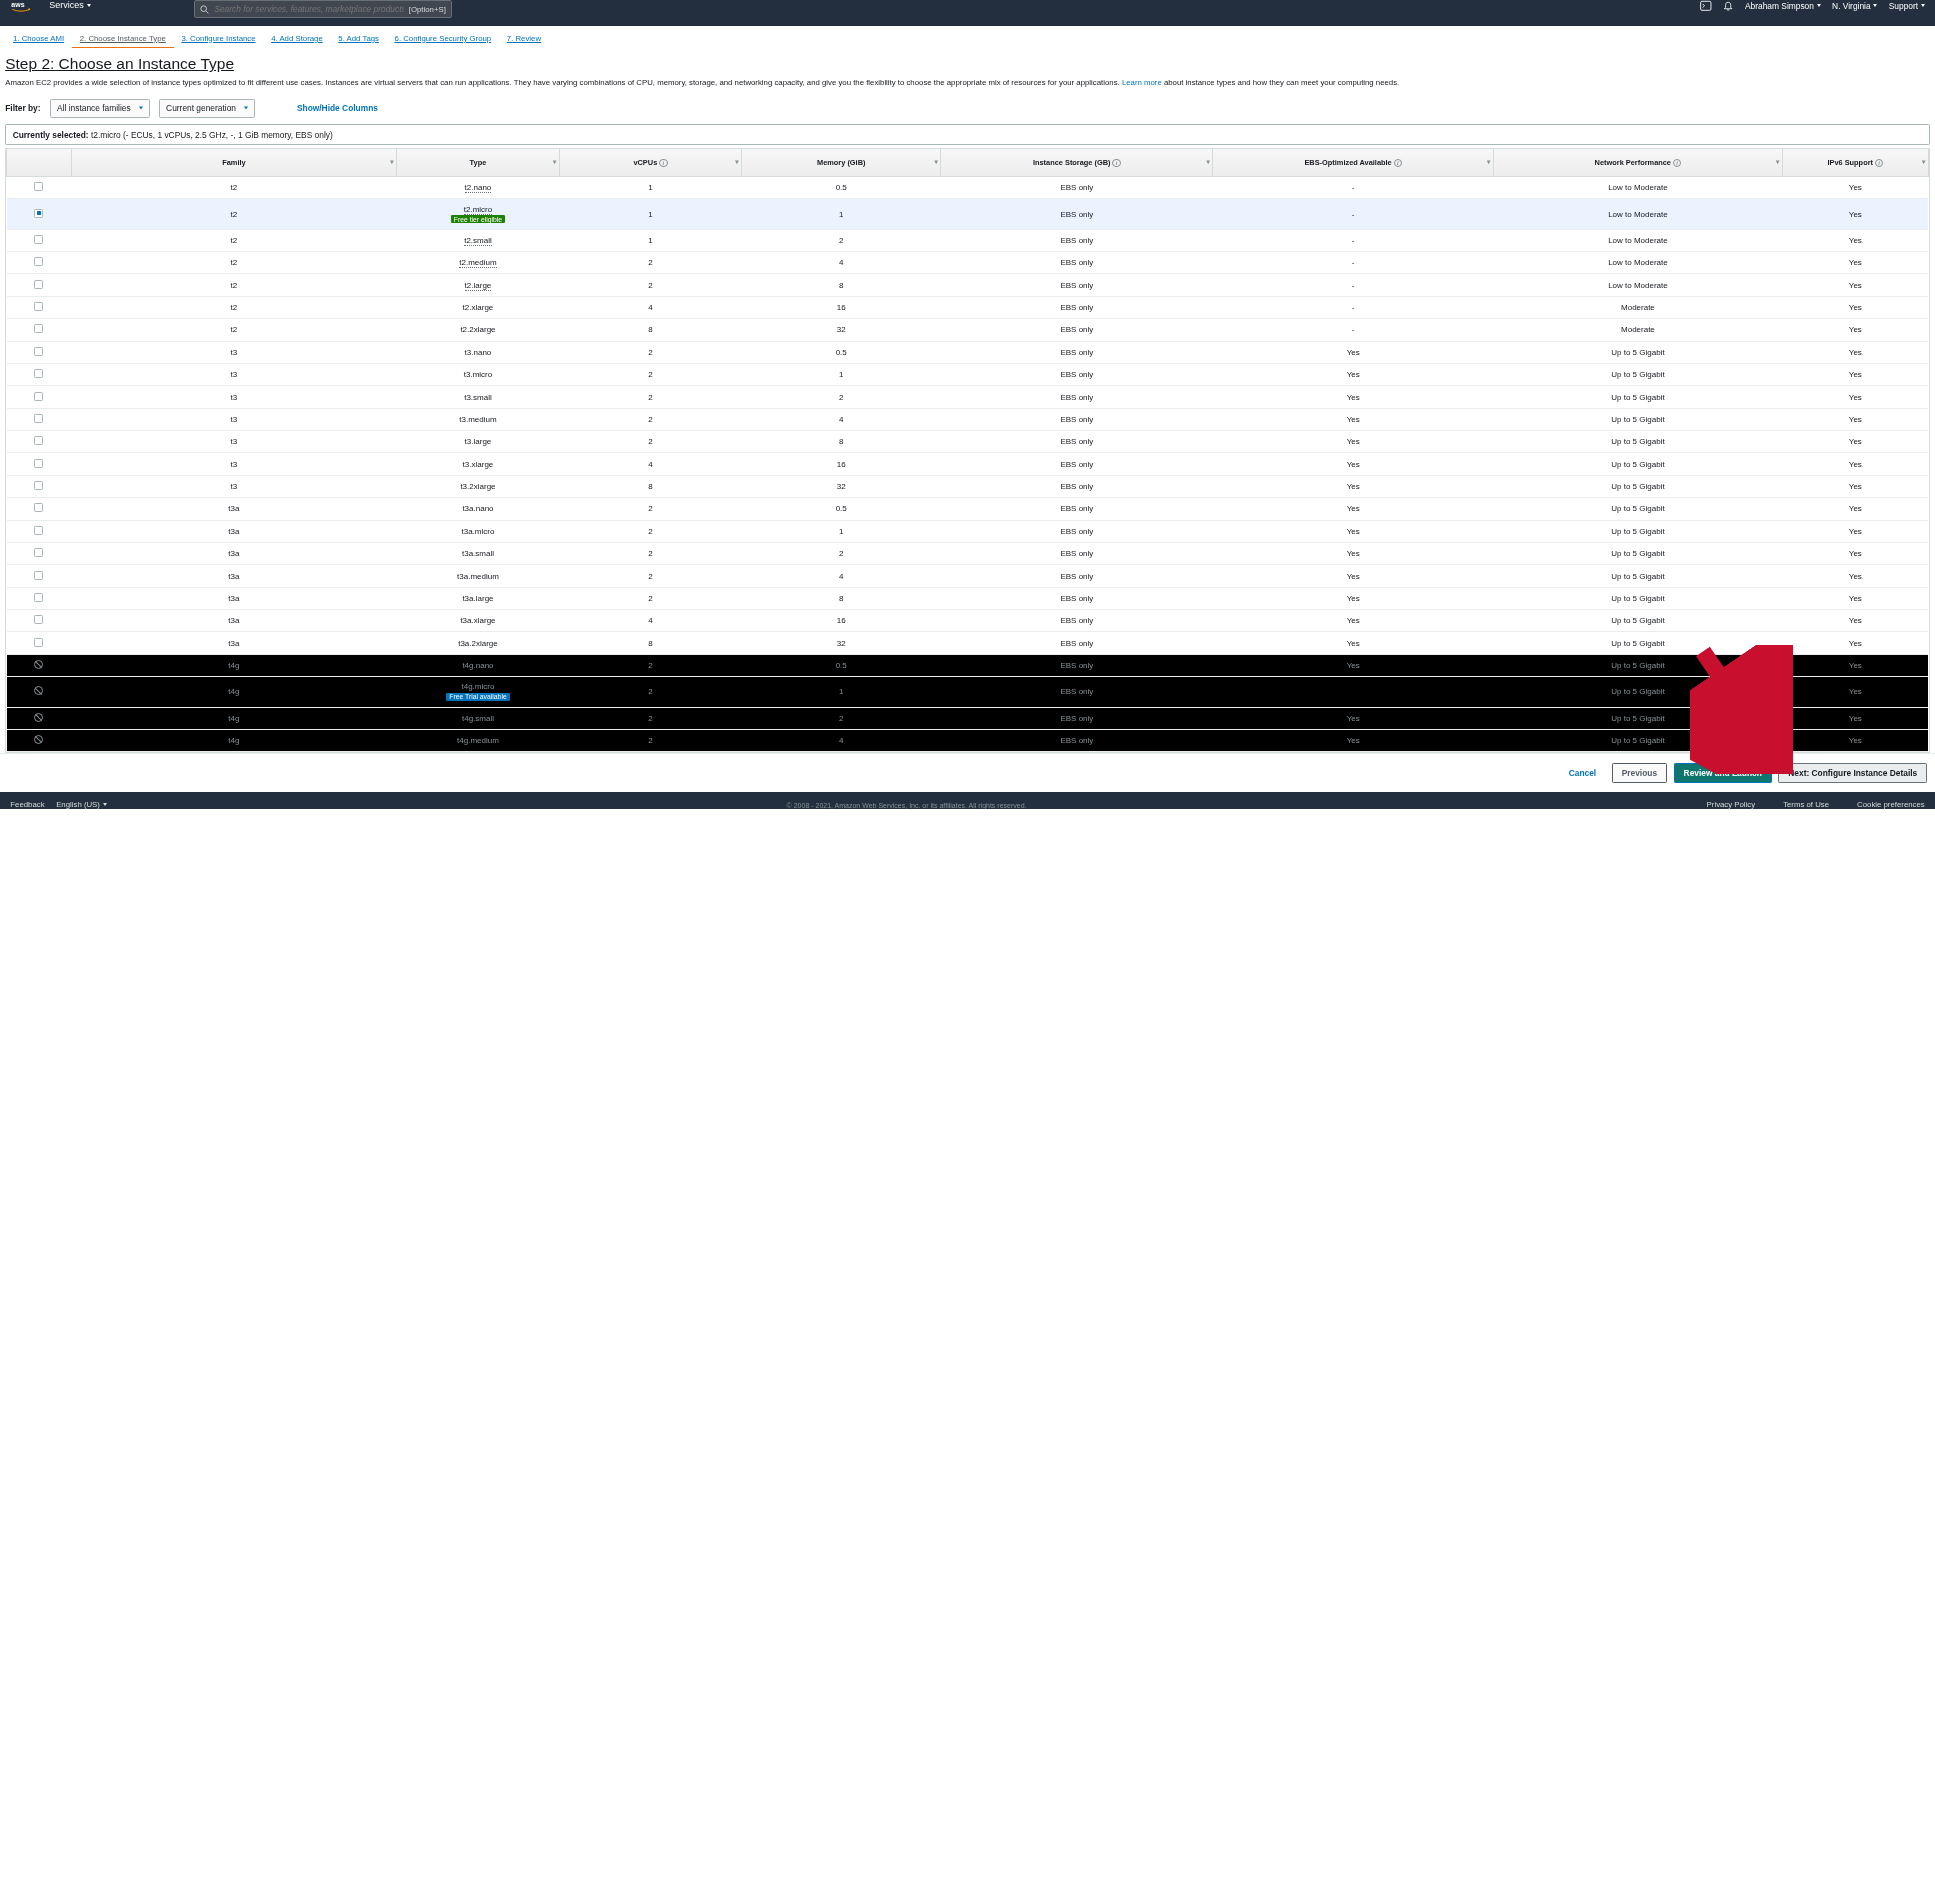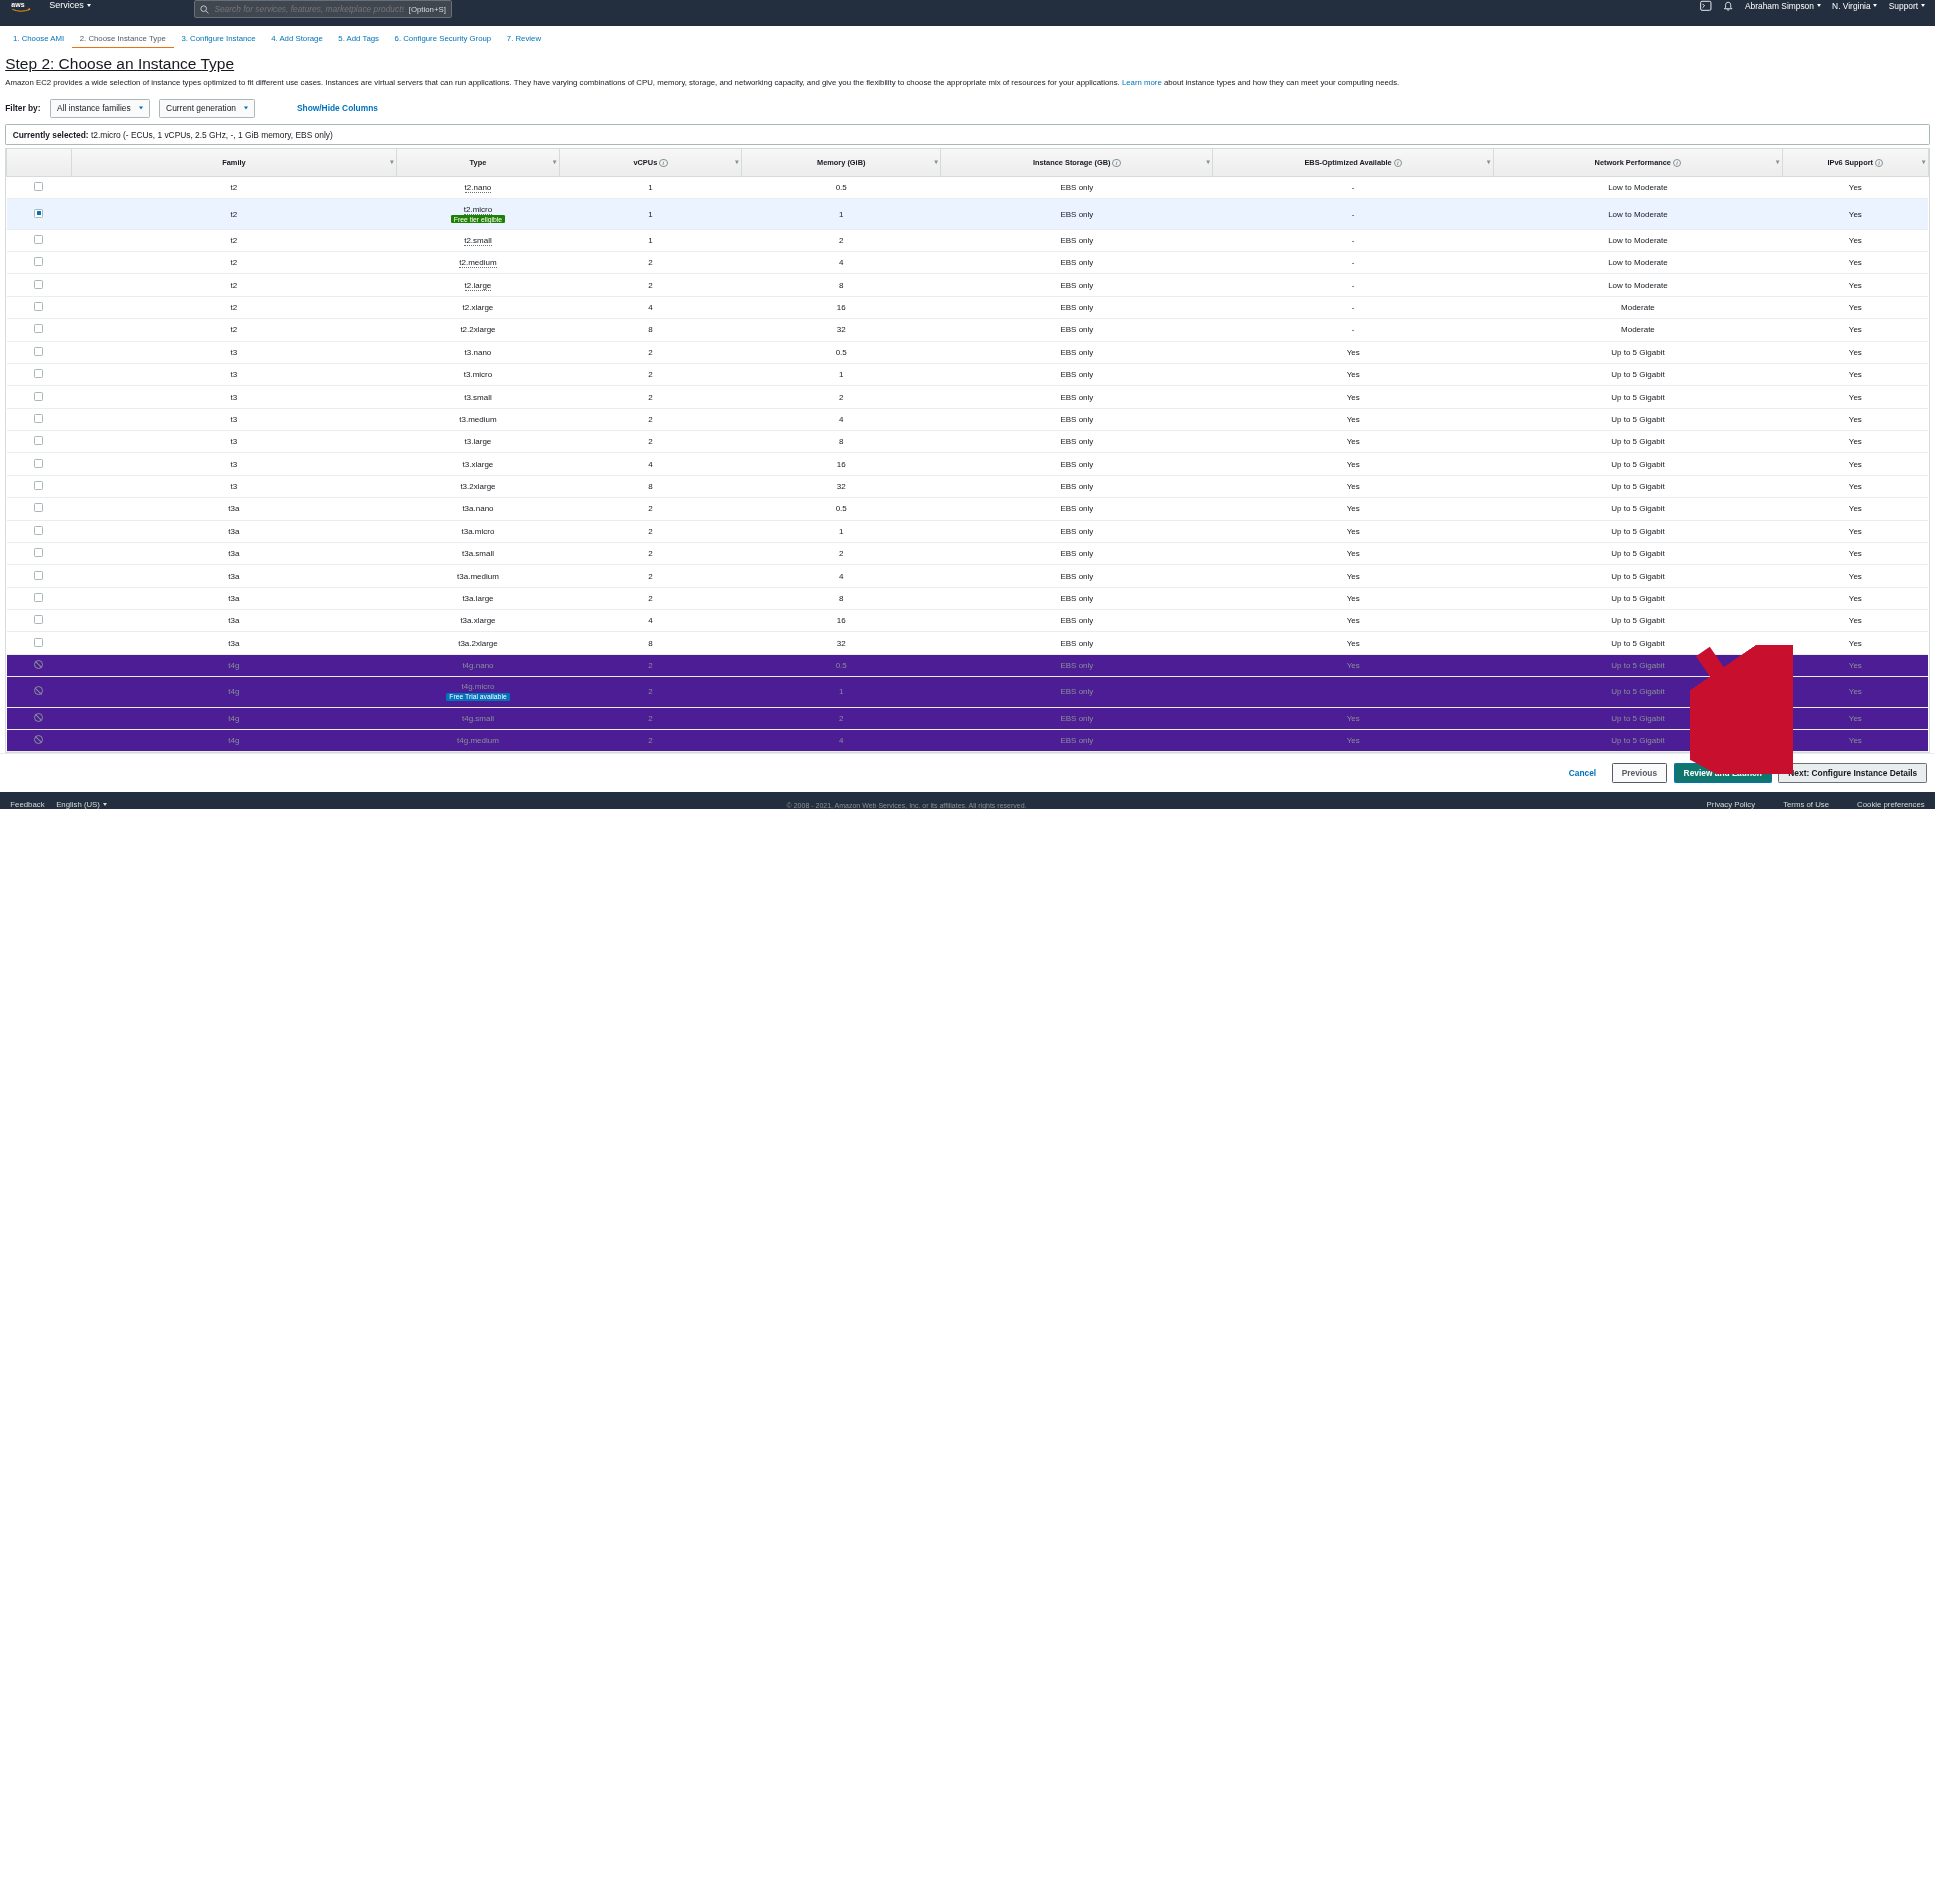--- a/index.html
+++ b/index.html
@@ -12,21 +12,21 @@
 .services-btn { color: #fff; font-size: 9px; display: flex; align-items: center; gap: 3.2px; cursor: pointer; }
 .search-box { flex: 0 0 258px; background: #414750; border: 0.6px solid #687078; border-radius: 1.9px; height: 18px; display: flex; align-items: center; padding: 0 5.2px; gap: 5.2px; margin-left: 90px; }
 .search-box input { background: transparent; border: none; color: #d5dbdb; font-style: italic; flex: 1; outline: none; font-size: 8.4px; }
 .search-box .shortcut { color: #d5dbdb; font-size: 7.8px; }
 .topnav-right { margin-left: auto; display: flex; align-items: center; gap: 11.6px; color: #fff; font-size: 8.4px; }
 .topnav-right .item { display: flex; align-items: center; gap: 2.6px; cursor: pointer; }
 .caret-down { width: 0; height: 0; border-left: 2.6px solid transparent; border-right: 2.6px solid transparent; border-top: 3.2px solid currentColor; display: inline-block; }
 
 
 .wizard-tabs { display: flex; gap: 0; padding: 2.6px 5.2px 0 5.2px; border-bottom: 0.6px solid transparent; }
-.wizard-tab { padding: 5.2px 7.8px 3.9px 7.8px; font-size: 7.8px; color: #0073bb; cursor: pointer; border-bottom: 1.3px solid transparent; }
+.wizard-tab { padding: 5.2px 7.8px 3.9px 7.8px; font-size: 7.8px; color: #0073bb; cursor: pointer; border-bottom: 1.3px solid transparent; text-decoration: underline; }
 .wizard-tab.active { color: #545b64; border-bottom: 1.3px solid #ec7211; }
 
 
 .page-heading { padding: 6.5px 5.2px 2.6px 5.2px; text-decoration: underline; }
 .page-heading h1 { font-size: 15.5px; font-weight: 400; color: #16191f; }
 .page-desc { padding: 1.3px 5.2px 6.5px 5.2px; font-size: 7.8px; line-height: 1.5; color: #16191f; }
 .page-desc a { color: #0073bb; text-decoration: none; }
 
 
 .filter-row { display: flex; align-items: center; gap: 9px; padding: 3.9px 5.2px; }
@@ -40,21 +40,21 @@
 .selected-bar b { font-weight: bold; }
 
 
 .table-wrap { margin: 2.6px 5.2px 0 5.2px; border: 0.6px solid #d5dbdb; overflow-x: auto; }
 table { width: 100%; border-collapse: collapse; table-layout: fixed; }
 th { background: linear-gradient(#f7f7f7, #ececec); border: 0.6px solid #d5dbdb; border-top: none; font-size: 7.4px; font-weight: bold; color: #16191f; padding: 3.9px 2.6px; text-align: center; position: relative; height: 28px; }
 th .sort-handle { position: absolute; right: 2.6px; top: 50%; transform: translateY(-50%); color: #879196; font-size: 6.5px; }
 th .info-icon { display: inline-flex; width: 8.4px; height: 8.4px; border: 0.6px solid #879196; border-radius: 50%; font-size: 5.8px; align-items: center; justify-content: center; color: #879196; margin-left: 1.9px; font-style: italic; }
 td { border: 0.6px solid #eaeded; border-left: none; border-right: none; font-size: 8px; text-align: center; padding: 5.2px 2.6px; height: 19.4px; }
 tr.selected td { background: #eaf3ff; }
-tr.disabled td { background: #4c1d95; color: #879196; }
+tr.disabled td { background: #000000; color: #879196; }
 .dotted { border-bottom: 0.6px dotted #687078; }
 .checkbox { width: 9px; height: 9px; border: 0.6px solid #aab7b8; border-radius: 1.3px; display: inline-block; background: #fff; position: relative; }
 .checkbox.checked::after { content: ''; position: absolute; inset: 1.3px; background: #0073bb; border-radius: 0.6px; }
 .blocked-icon { width: 9px; height: 9px; border: 1.3px solid #879196; border-radius: 50%; display: inline-block; position: relative; }
 .blocked-icon::after { content: ''; position: absolute; width: 9px; height: 1.3px; background: #879196; top: 3.2px; left: -1.3px; transform: rotate(45deg); }
 .badge { display: inline-block; padding: 0.6px 3.2px; border-radius: 1.3px; font-size: 6.8px; color: #fff; margin-top: 1.3px; }
 .badge.green { background: #1d8102; }
 .badge.blue { background: #0073bb; }
 
 

